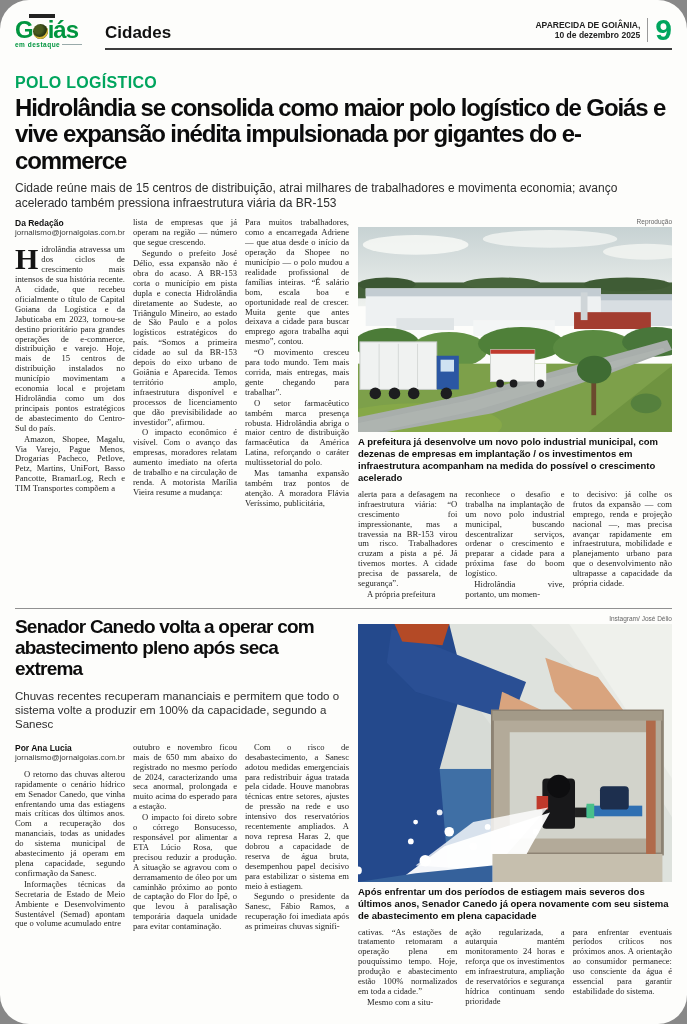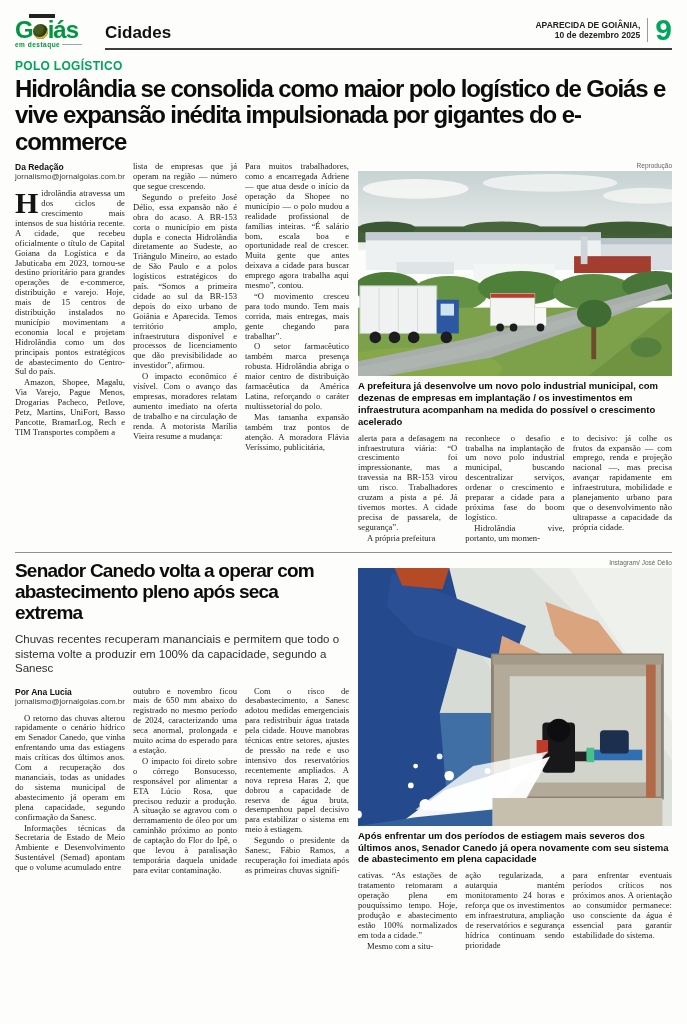--- a/index.html
+++ b/index.html
@@ -1,40 +1,40 @@
 <!DOCTYPE html>
 <html lang="pt"><head>
 <meta charset="utf-8">
 <style>
   * { margin:0; padding:0; box-sizing:border-box; }
   html,body { background:#888; }
   .page {
     position:relative; width:687px; height:1024px; margin:0 auto;
     background:#fdfdfb; overflow:hidden;
-    font-family:"Liberation Sans","DejaVu Sans",sans-serif; color:#1b1b1b;
+    font-family:"Liberation Sans","DejaVu Sans",sans-serif; color:#1b1b1b;border-radius:29px;
   }
   .inner { padding:14px 15px 0 15px; }
 
   
   .masthead { display:flex; align-items:flex-end; }
   .logo { width:84px; position:relative; padding-bottom:2px; }
   .logo-mark { width:26px; height:4px; background:#222; margin-left:14px; margin-bottom:1px; }
   .logo-word { font-weight:bold; font-size:24px; line-height:22px; color:#00953f; letter-spacing:-1px; font-family:"Liberation Sans",sans-serif; }
   .jabu { display:inline-block; width:15px; height:15px; border-radius:50%; background:radial-gradient(circle at 35% 35%, #4a5a1e 0 30%, #15240f 70%); vertical-align:-1px; margin:0 0px; box-shadow:inset -1px -2px 0 #d7b93a; }
   .logo-tagline { font-size:6.5px; font-weight:bold; color:#00953f; letter-spacing:0.5px; border-bottom:0; }
   .logo-tagline::after { content:""; display:inline-block; width:20px; border-top:1px solid #9aa; vertical-align:2px; margin-left:2px; }
   .mast-right { flex:1; display:flex; justify-content:space-between; align-items:flex-end; border-bottom:2px solid #3c3c3c; padding-bottom:5px; margin-left:6px; }
   .section-title { font-size:17px; font-weight:bold; color:#111; letter-spacing:0; }
   .mast-date-wrap { display:flex; align-items:center; }
   .dateline { text-align:right; font-size:8.5px; font-weight:bold; line-height:1.2; color:#222; }
   .mast-divider { width:1px; height:24px; background:#9a9a9a; margin:0 7px; }
   .page-number { font-size:30px; font-weight:bold; color:#00a55e; line-height:26px; }
 
   
-  .kicker { font-size:12px; font-weight:bold; color:#00a55e; letter-spacing:0.3px; margin:9px 0 3px; }
+  .kicker { font-size:16px; font-weight:bold; color:#00a55e; letter-spacing:0.3px; margin:24px 0 3px; }
   .headline1 { font-size:24px; line-height:1.1; letter-spacing:-1.1px; color:#0c0c0c; font-weight:bold; margin:1px 0 7px; }
   .deck { font-size:12px; line-height:1.22; color:#2e2e2e; margin-bottom:8px; }
   .byline-name { font-size:8.5px; font-weight:bold; color:#111; }
   .byline-email { font-size:8px; color:#3a3a3a; margin-bottom:8px; }
   .credit { font-size:6.5px; color:#666; text-align:right; margin-bottom:1px; line-height:8px; }
   .caption { font-size:9.5px; font-weight:bold; line-height:1.25; color:#0d0d0d; margin:4px 0 6px; }
   .art-sep { border:0; border-top:1px solid #919191; margin:8px 0 6px; }
 
   
   .body-row { display:flex; gap:9px; }
@@ -82,20 +82,21 @@
         </div>
         <div class="mast-divider"></div>
         <div class="page-number">9</div>
       </div>
     </div>
   </header>
 
   <article>
     <div class="kicker">POLO LOGÍSTICO</div>
     <h1 class="headline1">Hidrolândia se consolida como maior polo logístico de Goiás e vive expansão inédita impulsionada por gigantes do e-commerce</h1>
+    <p class="deck">Cidade reúne mais de 15 centros de distribuição, atrai milhares de trabalhadores e movimenta economia; avanço acelerado também pressiona infraestrutura viária da BR-153</p>
 
     <div class="body-row">
       <div class="left-cols cols3">
         <div class="col">
           <div class="byline-name">Da Redação</div>
           <div class="byline-email">jornalismo@jornalgoias.com.br</div>
           <p><span class="dropcap">H</span><span>idrolândia atravessa um dos ciclos de crescimento mais intensos de sua história recente. A cidade, que recebeu oficialmente o título de Capital Goiana da Logística e da Jabuticaba em 2023, tornou-se destino prioritário para grandes operações de e-commerce, distribuição e varejo. Hoje, mais de 15 centros de distribuição instalados no município movimentam a economia local e projetam Hidrolândia como um dos principais pontos estratégicos de abastecimento do Centro-Sul do país.</span></p>
           <p>Amazon, Shopee, Magalu, Via Varejo, Pague Menos, Drogarias Pacheco, Petlove, Petz, Martins, UniFort, Basso Pancotte, BramarLog, Rech e TIM Transportes compõem a</p>
         </div>
         <div class="col">

